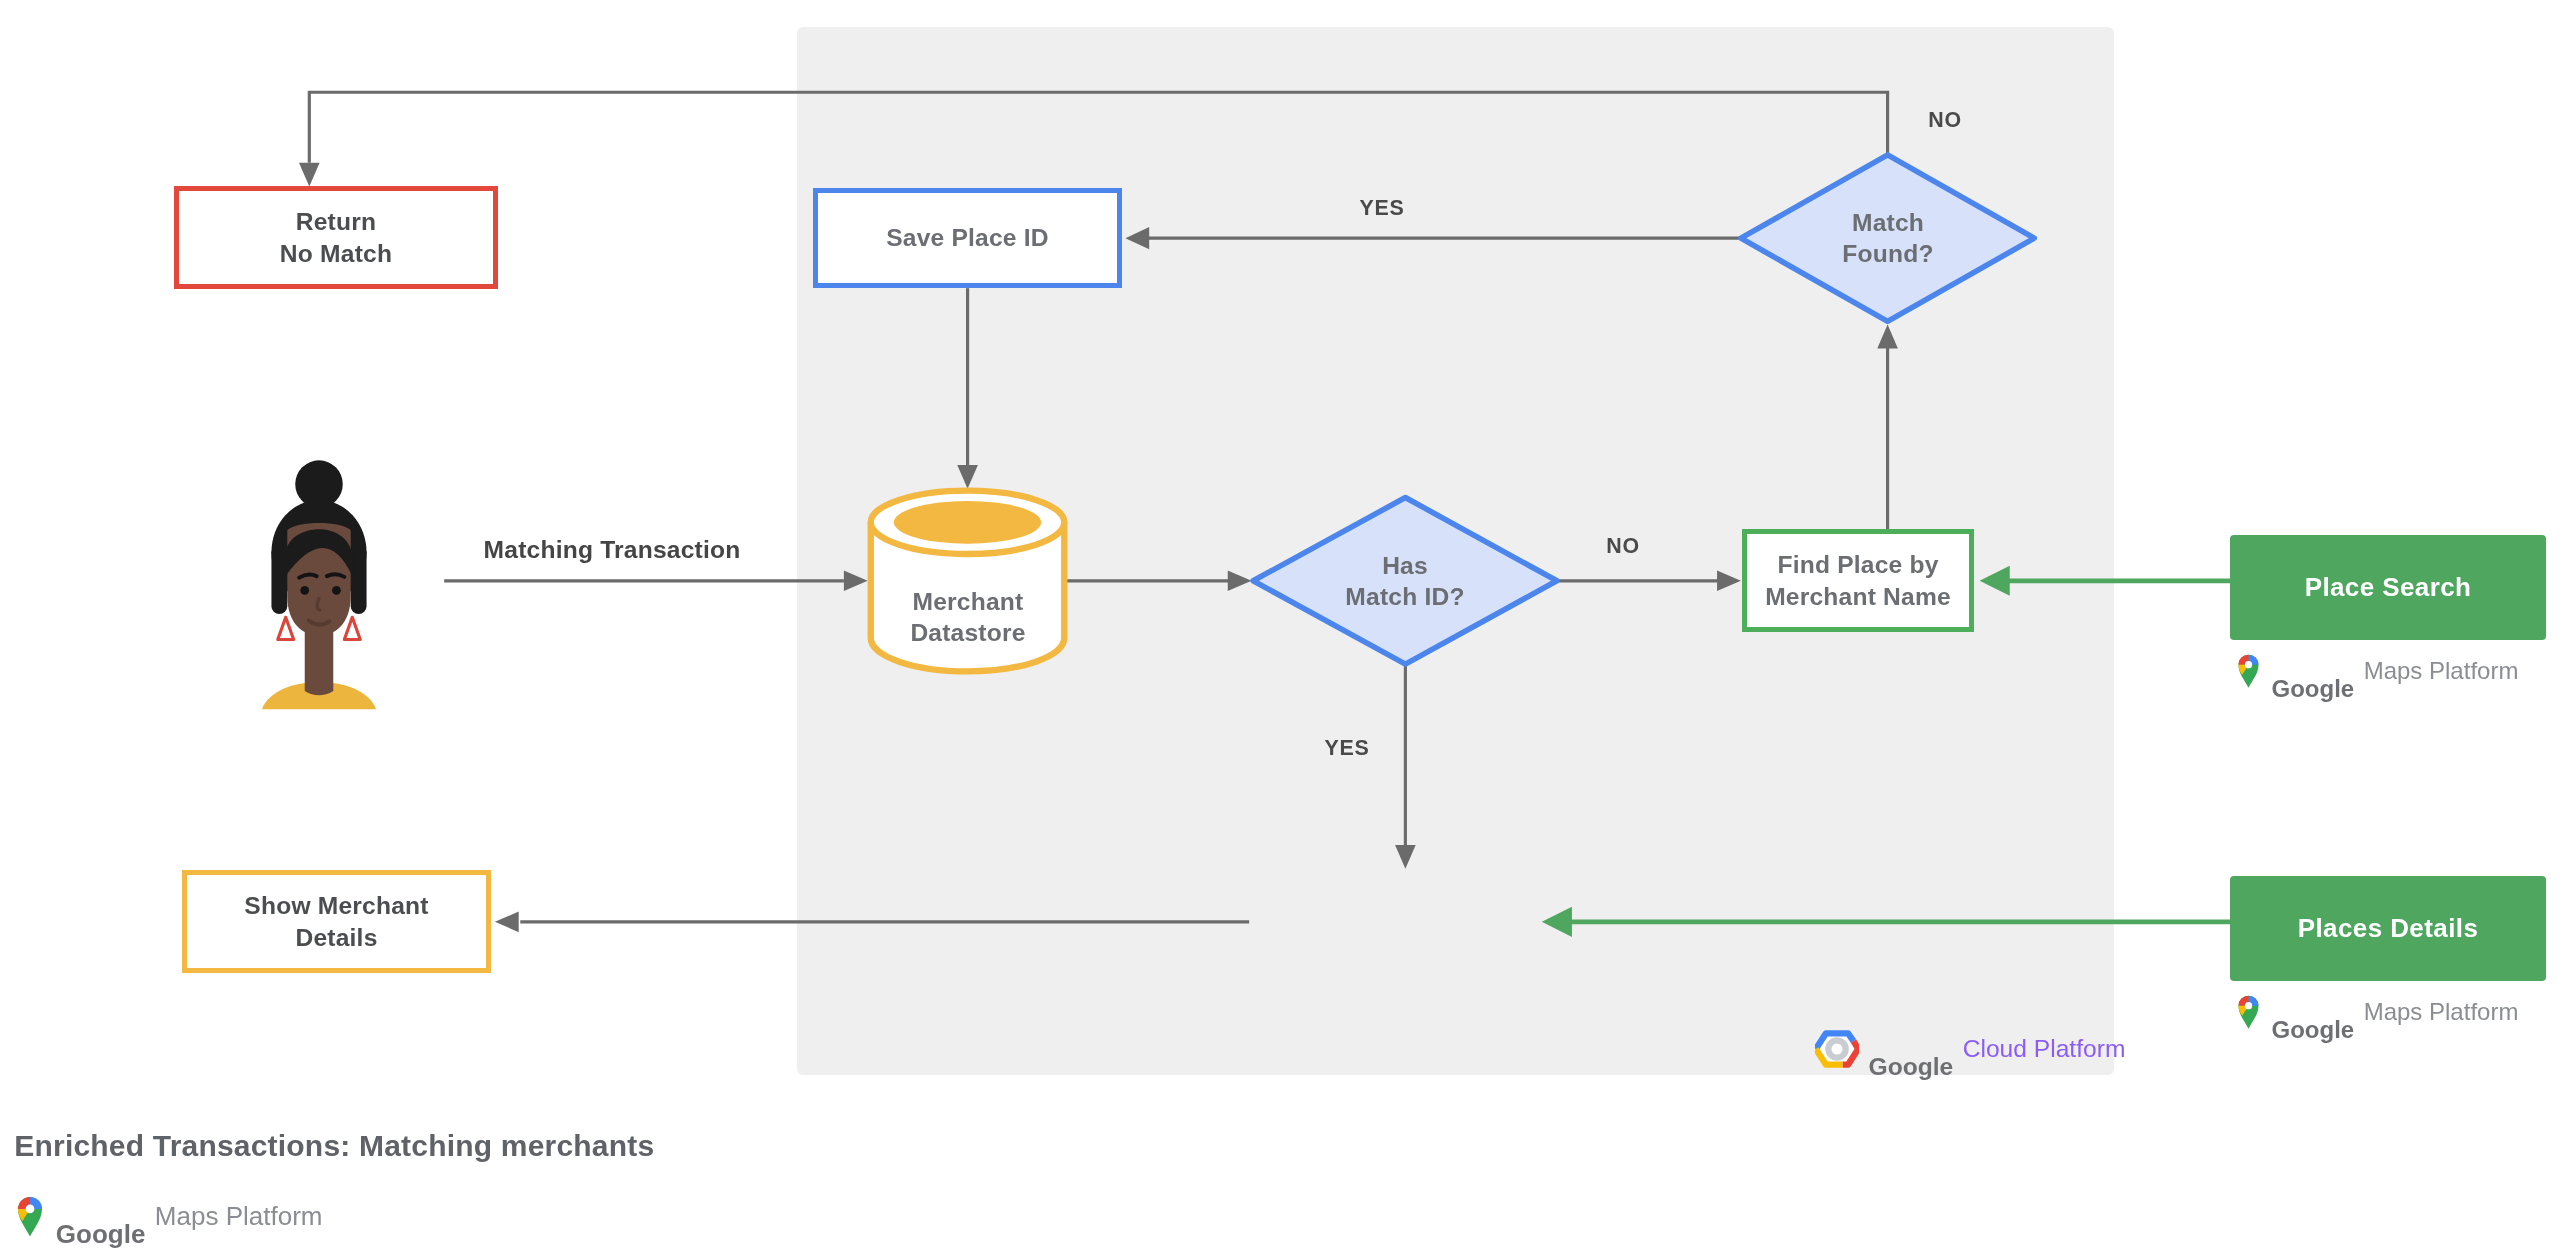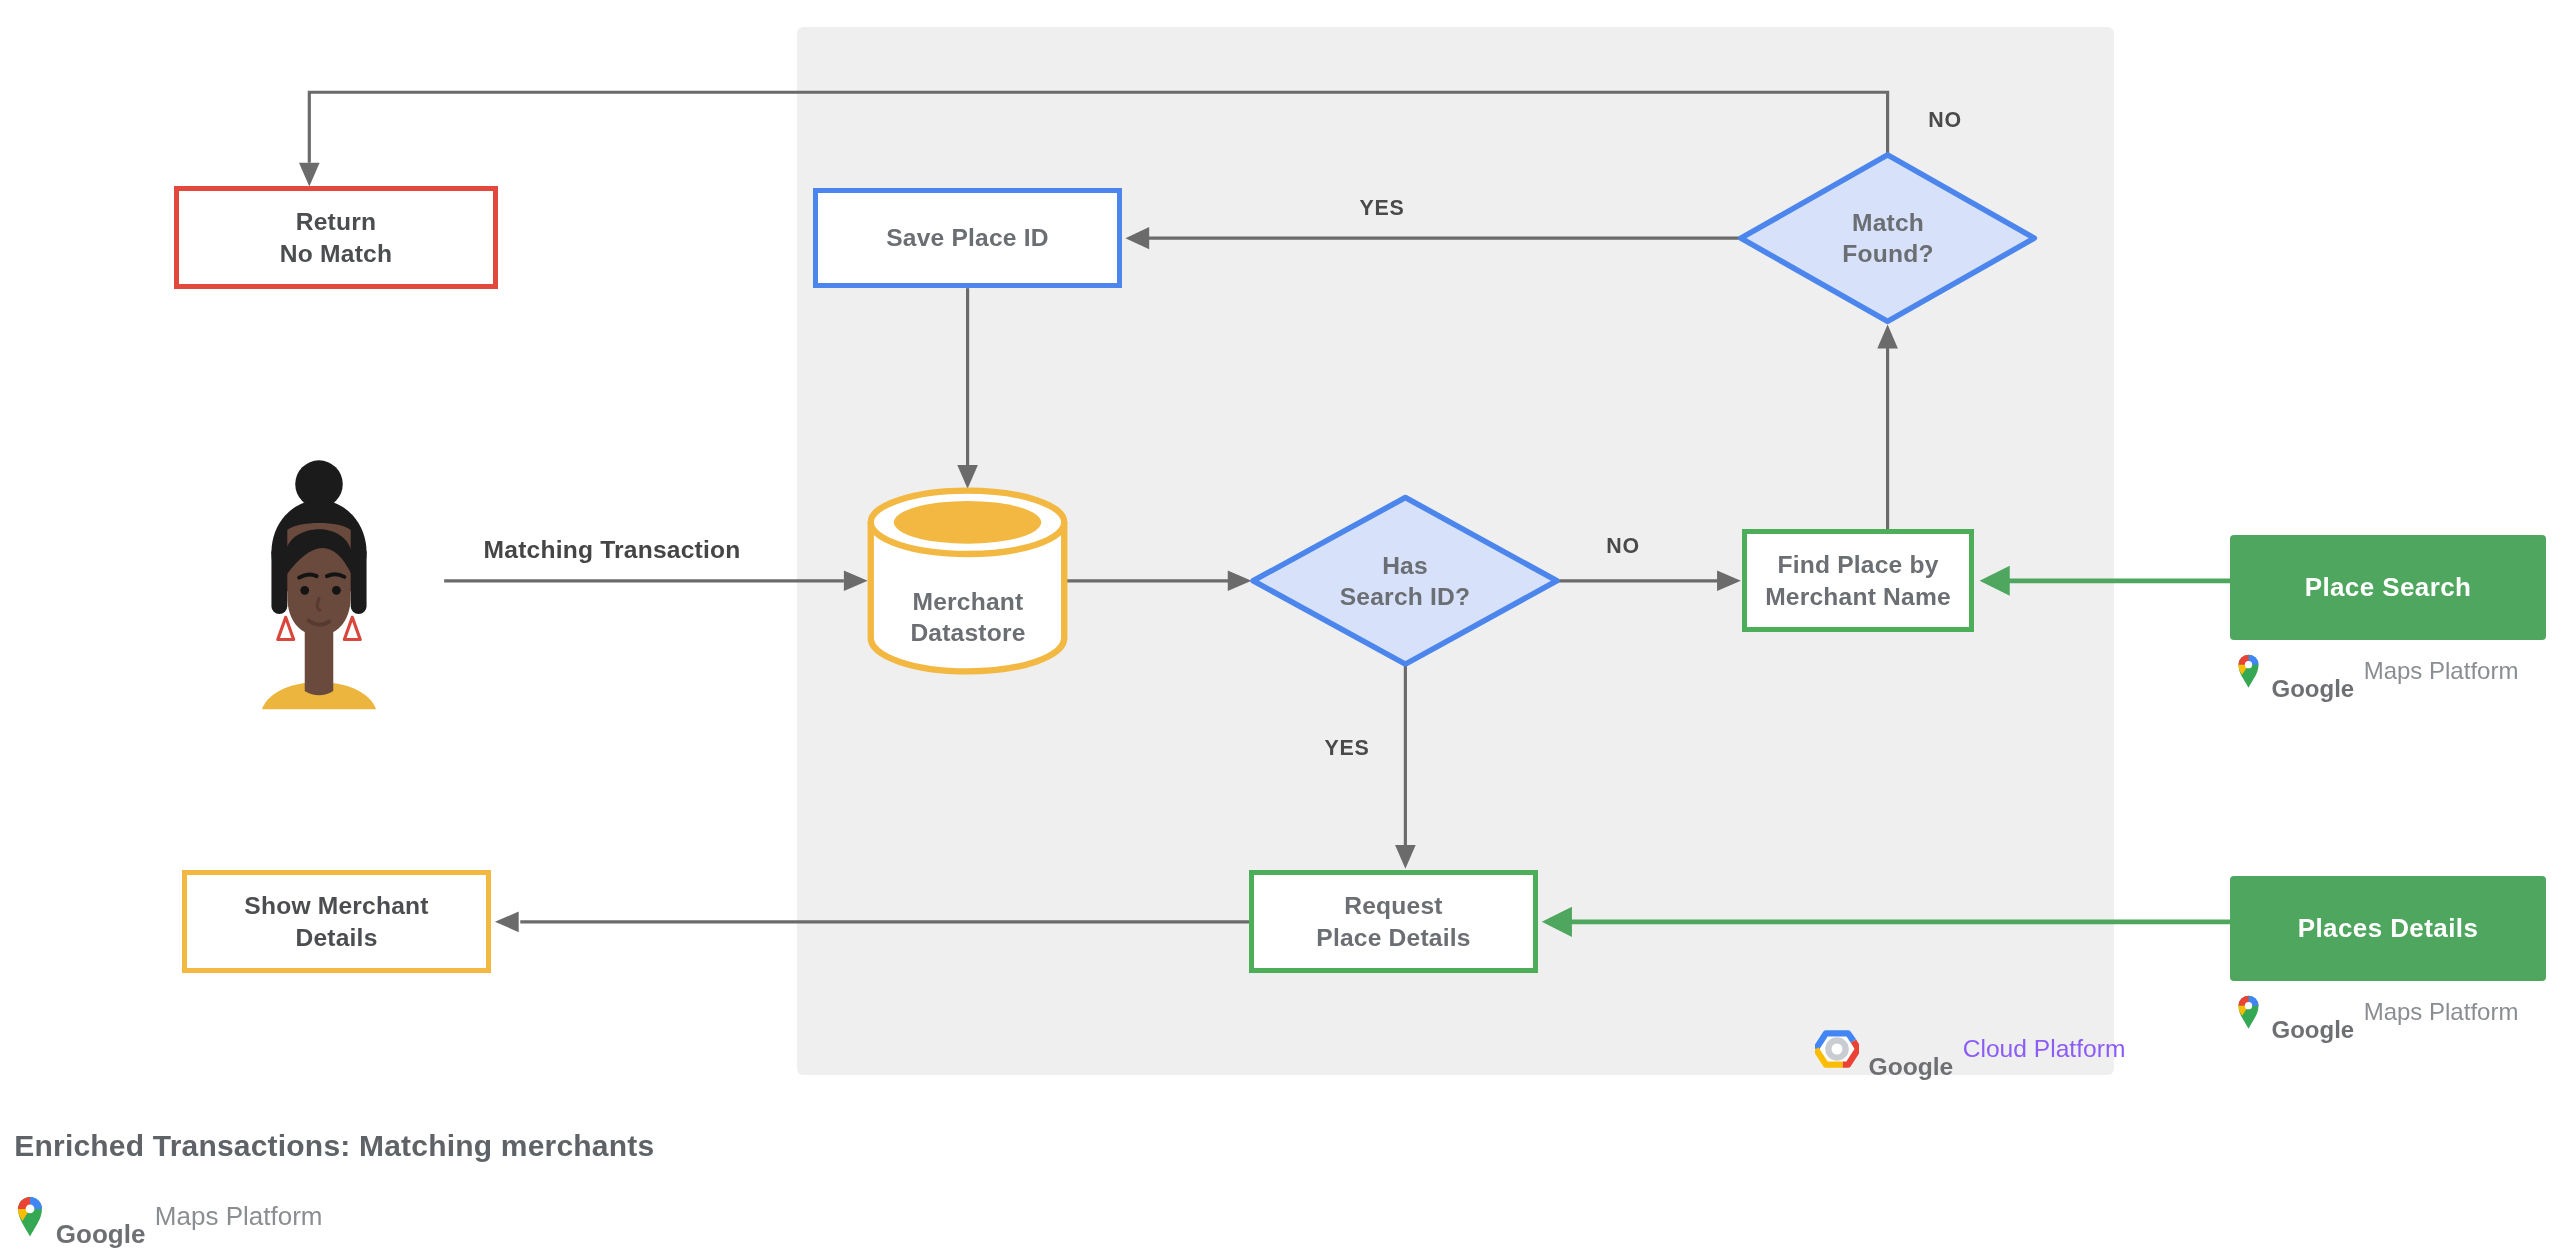--- a/index.html
+++ b/index.html
@@ -117,42 +117,38 @@
 
   <div class="node" style="left:813px;top:188px;width:309px;height:100px;border-color:#4C86EC;">
     <span class="nlabel">Save Place ID</span>
   </div>
 
   <div class="node" style="left:1742px;top:529px;width:232px;height:103px;border-color:#4CAE58;">
     <span class="nlabel">Find Place by
 Merchant Name</span>
   </div>
 
-  <div class="node" style="left:1249px;top:870px;width:289px;height:103px;border-color:#4CAE58;">
-    <span class="nlabel">Request
-Place Details</span>
-  </div>
 
   <div class="node" style="left:182px;top:870px;width:309px;height:103px;border-color:#F2B841;">
     <span class="nlabel dark">Show Merchant
 Details</span>
   </div>
 
   <div class="node solid" style="left:2230px;top:527px;width:316px;height:105px;background:#4FA65F;">
     <span class="nlabel white">Place Search</span>
   </div>
 
   <div class="node solid" style="left:2230px;top:868px;width:316px;height:105px;background:#4FA65F;">
     <span class="nlabel white">Places Details</span>
   </div>
 
   <div class="center-label" style="left:1888px;top:238px;">Match
 Found?</div>
   <div class="center-label" style="left:1405px;top:581px;">Has
-Search ID?</div>
+Match ID?</div>
 
   <div class="flow-label" style="left:612px;top:550px;">Matching Transaction</div>
   <div class="edge-label" style="left:1382px;top:209px;">YES</div>
   <div class="edge-label" style="left:1945px;top:121px;">NO</div>
   <div class="edge-label" style="left:1623px;top:547px;">NO</div>
   <div class="edge-label" style="left:1347px;top:749px;">YES</div>
 
   <div class="logo" style="left:2235px;top:639px;">
     <svg width="27" height="36" viewBox="0 0 40 54">
       <path d="M20,52 C13,39 5,30 5,17.5 A15,15 0 0 1 35,17.5 C35,30 27,39 20,52 Z" fill="#34A853"></path>

